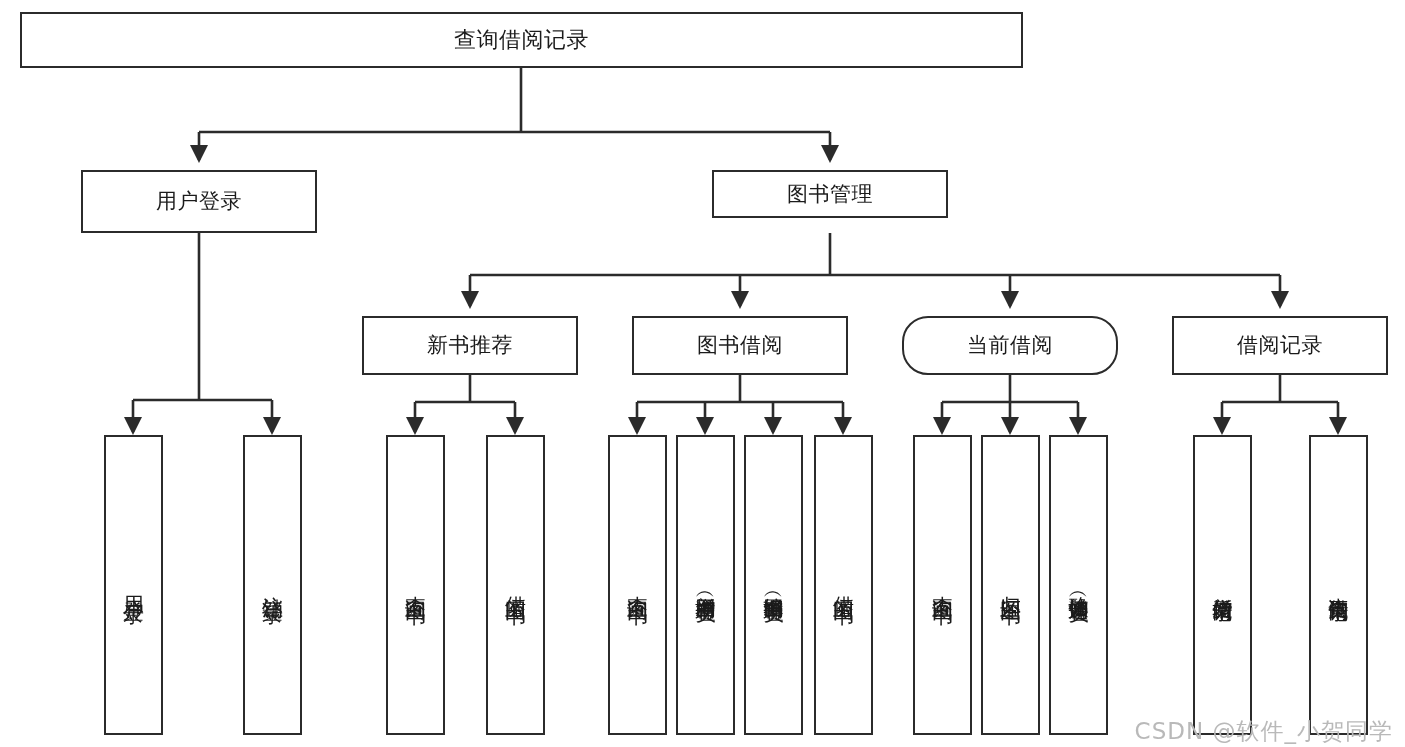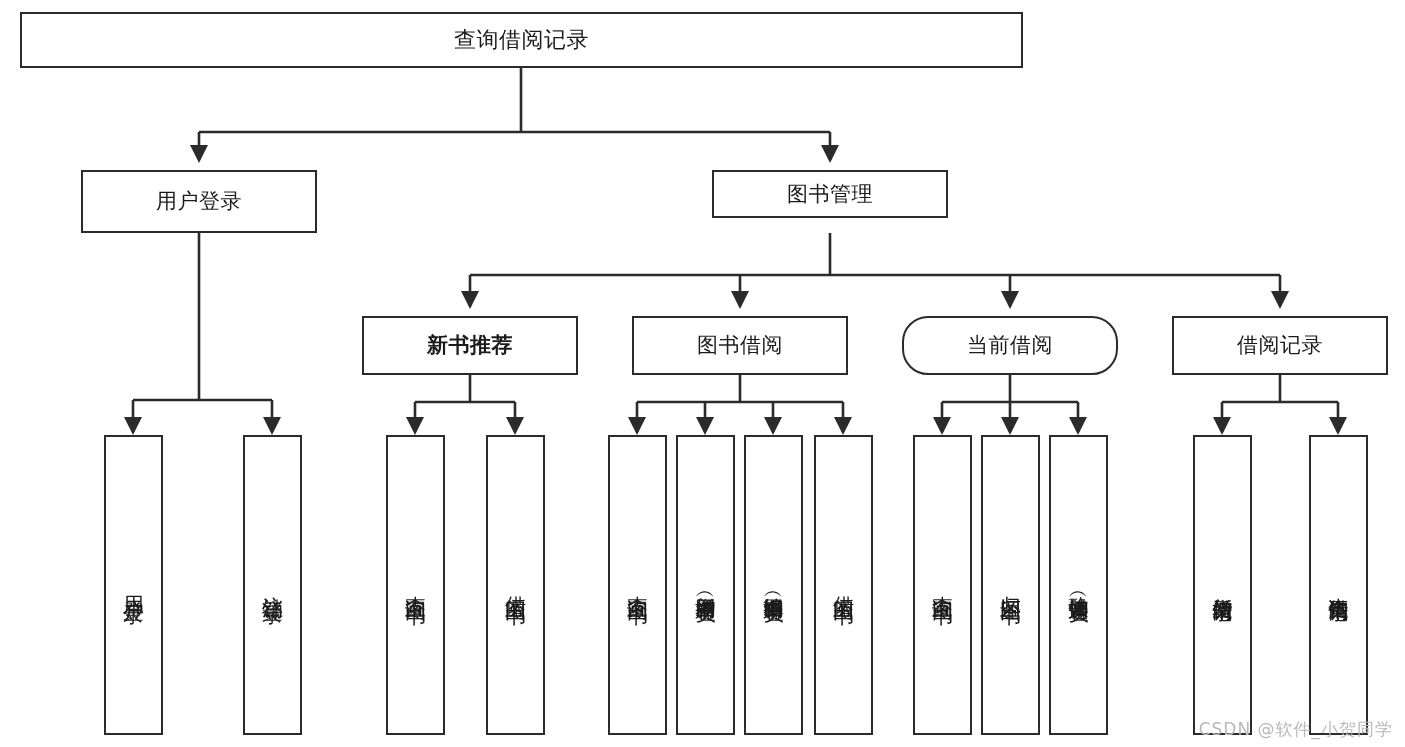--- a/index.html
+++ b/index.html
@@ -65,22 +65,22 @@
     white-space: nowrap;
     max-height: 100%;
   }
   .node.vert.tight .node-label {
     font-size: 20px;
     letter-spacing: 1px;
   }
   #watermark {
     position: absolute;
     right: 12px;
-    bottom: 6px;
-    font-size: 17px;
+    bottom: 0;
+    font-size: 23px;
     color: #b9b9b9;
     letter-spacing: 1px;
     white-space: nowrap;
     user-select: none;
   }
 </style>
 </head>
 <body>
 
 <div id="diagram-canvas">
@@ -140,21 +140,21 @@
   </div>
 
   <div class="node horiz" style="left:81px; top:170px; width:236px; height:63px;">
     <span class="node-label">用户登录</span>
   </div>
 
   <div class="node horiz" style="left:712px; top:170px; width:236px; height:48px;">
     <span class="node-label">图书管理</span>
   </div>
 
-  <div class="node horiz" style="left:362px; top:316px; width:216px; height:59px;font-weight:bold;">
+  <div class="node horiz" style="left:362px; top:316px; width:216px; height:59px;">
     <span class="node-label">新书推荐</span>
   </div>
 
   <div class="node horiz" style="left:632px; top:316px; width:216px; height:59px;">
     <span class="node-label">图书借阅</span>
   </div>
 
   <div class="node horiz" style="left:902px; top:316px; width:216px; height:59px;border-radius:26px;">
     <span class="node-label">当前借阅</span>
   </div>

